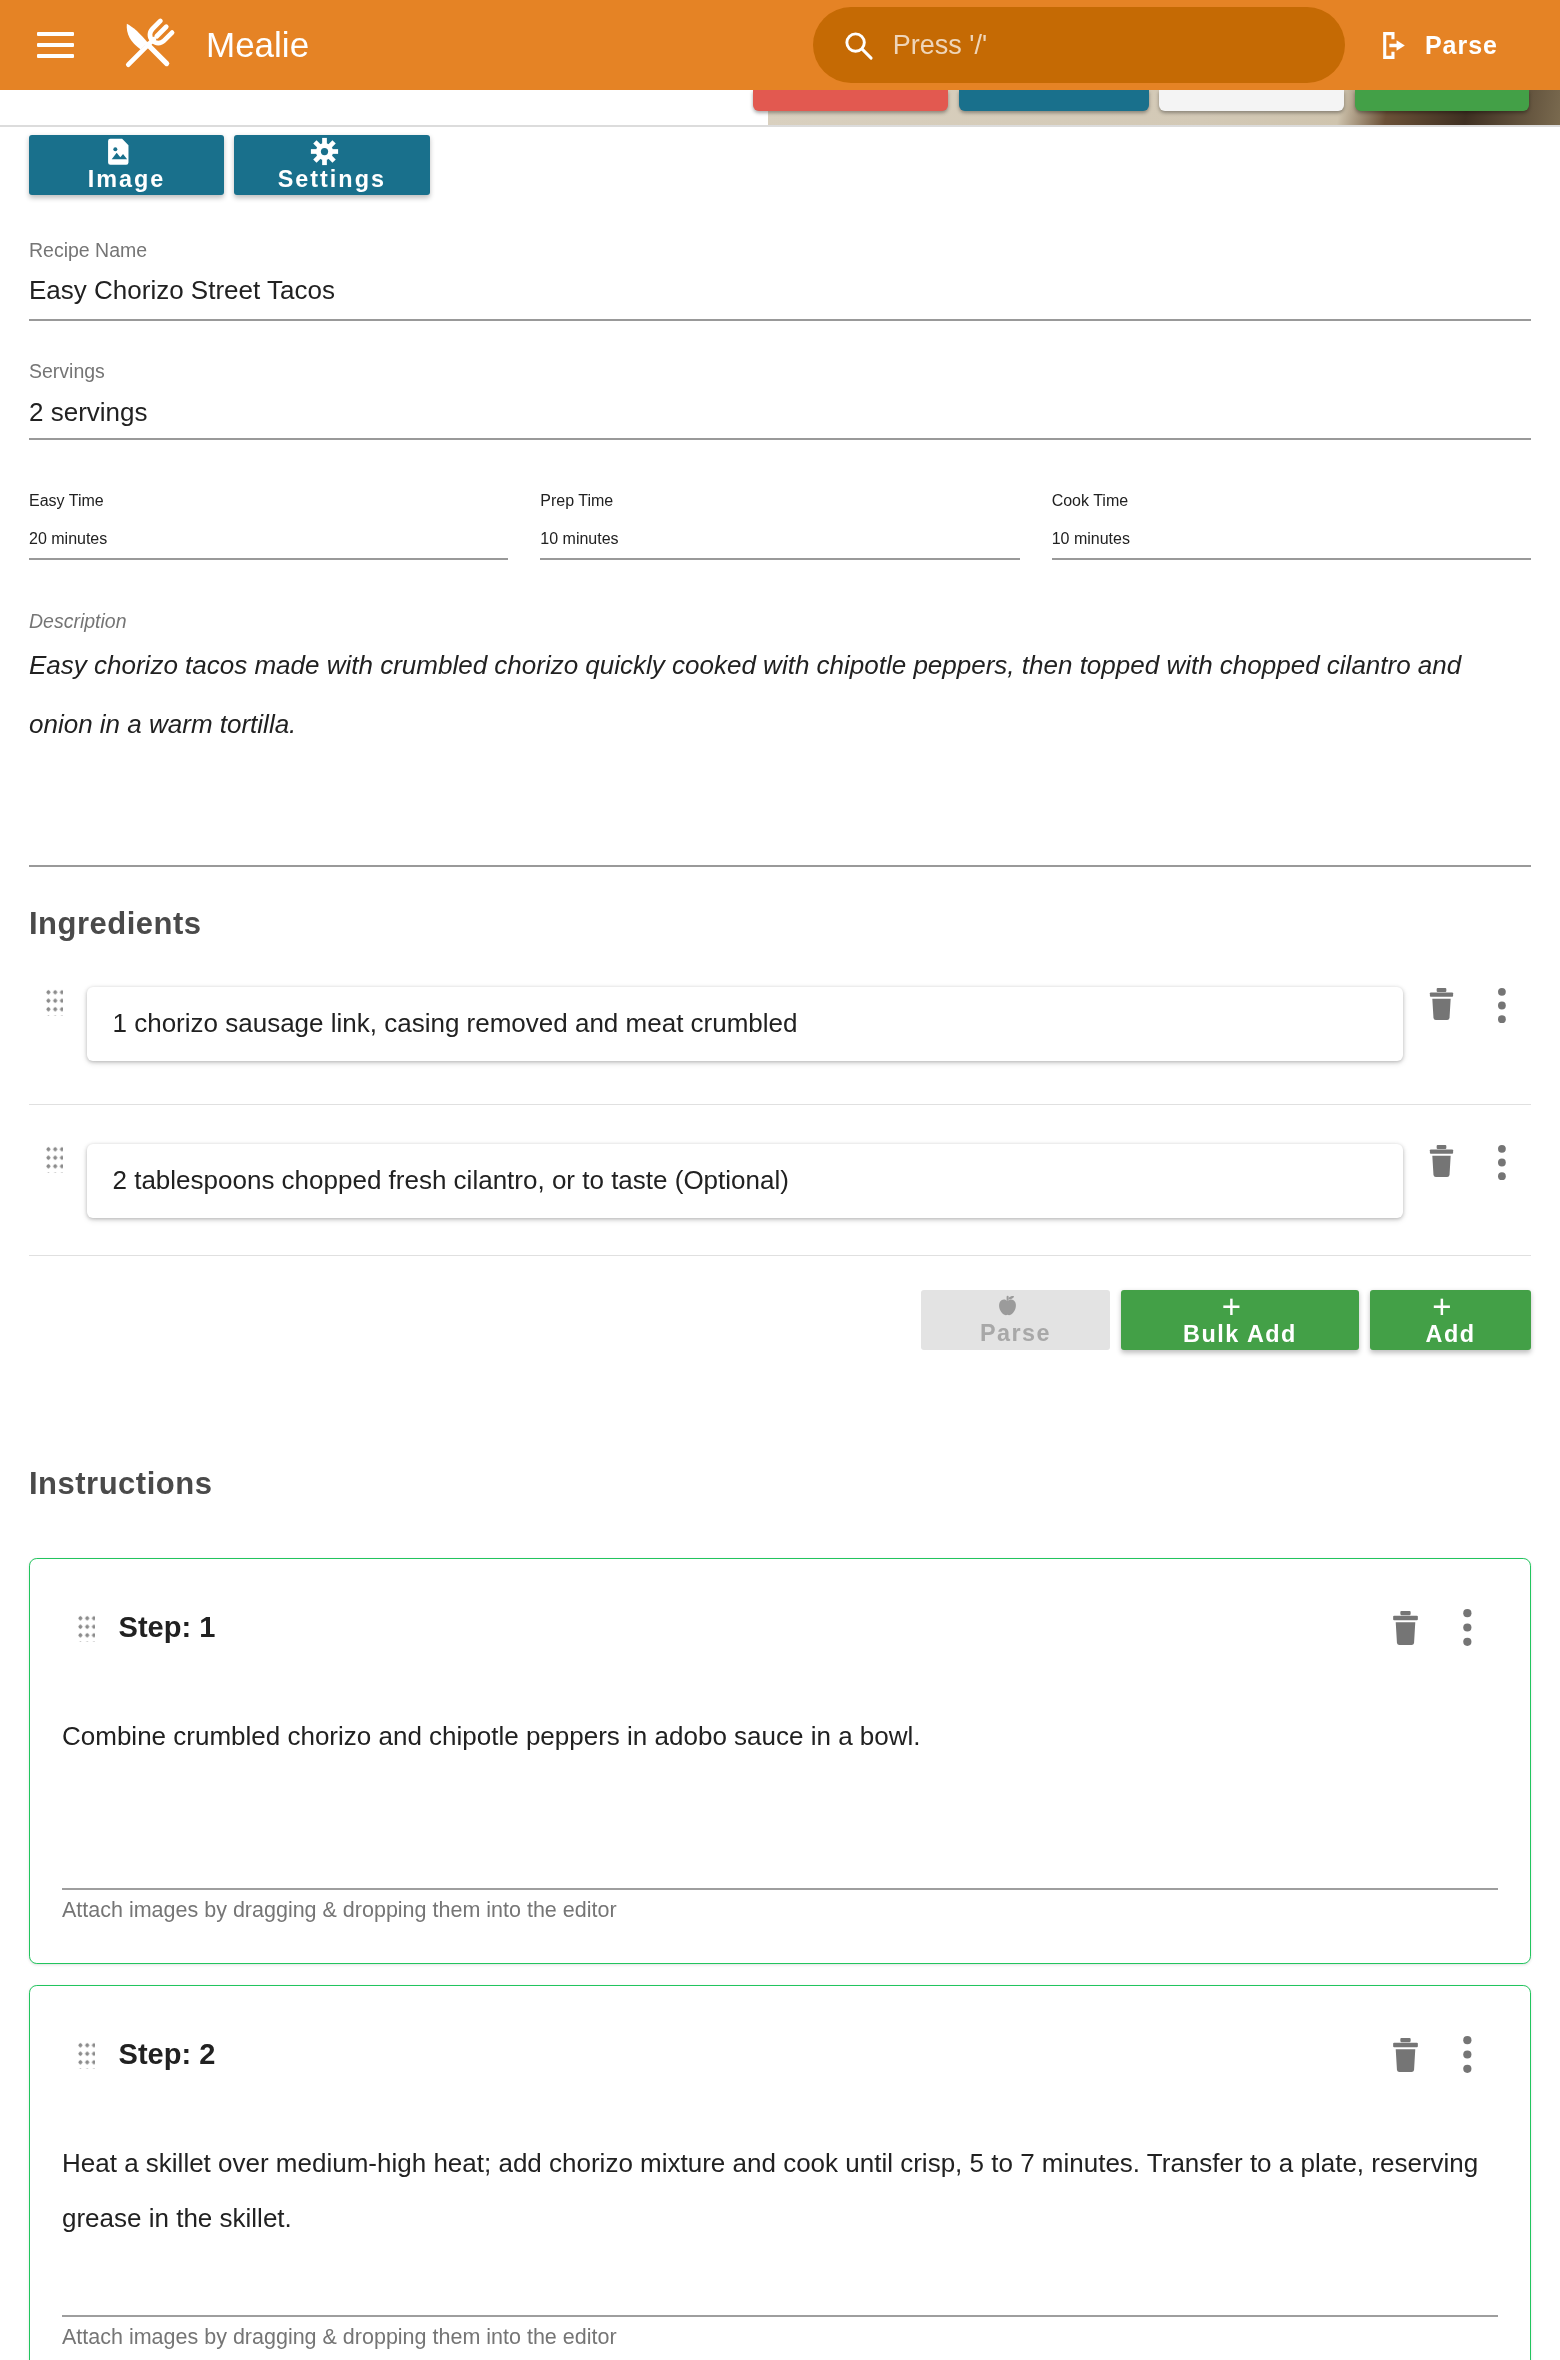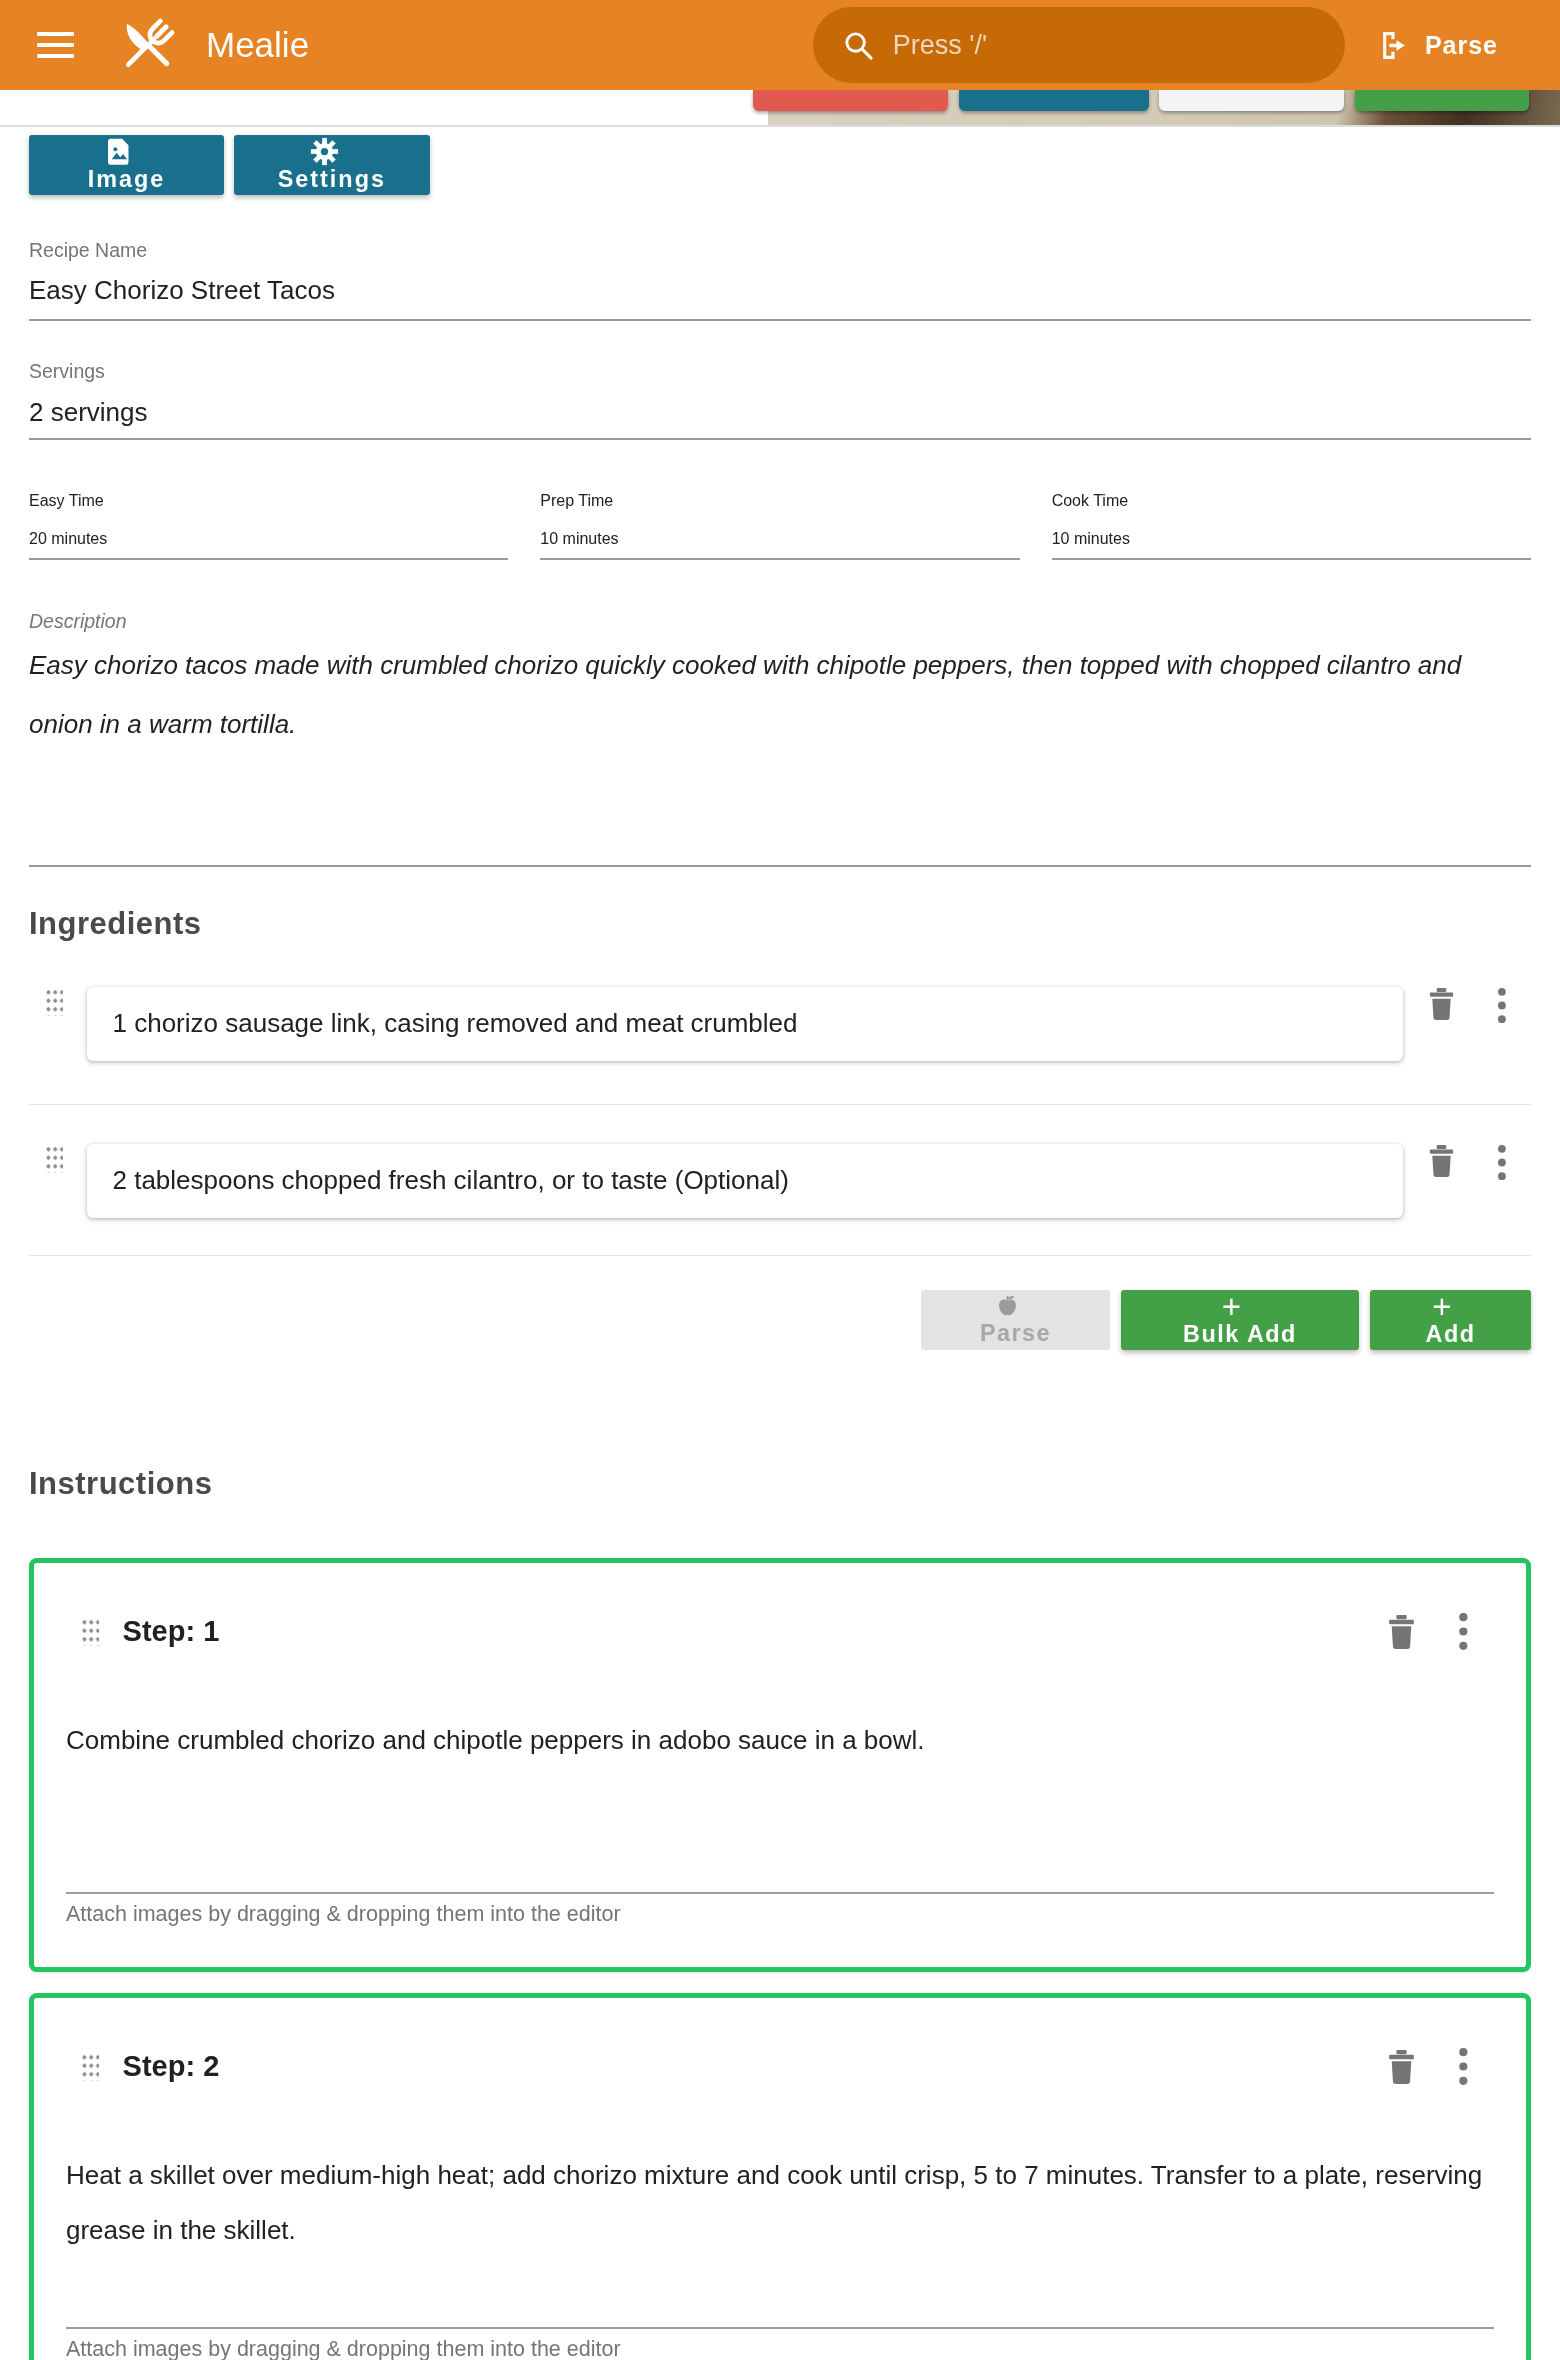--- a/index.html
+++ b/index.html
@@ -73,21 +73,21 @@
   .row-divider.below{margin-top:37px;}
   
   .ing-actions{margin-top:34px;display:flex;justify-content:flex-end;gap:11px;}
   .btn-green{background:#43a047;color:#fff;letter-spacing:1.5px;}
   .btn-disabled{background:#e3e3e3;color:#a8a8a8;box-shadow:none;cursor:default;letter-spacing:1.5px;}
   .btn-parse{width:189px;}
   .btn-bulk{width:238px;}
   .btn-add{width:161px;}
   .plus{font-size:33px;font-weight:400;margin-right:15.6px;line-height:29px;}
   
-  .step-card{margin-top:57px;border:5px solid #22c55e;border-radius:7.8px;background:#fff;
+  .step-card{margin-top:57px;border:1px solid #22c55e;border-radius:7.8px;background:#fff;
     box-shadow:0 1px 2.9px rgba(0,0,0,0.12);padding:0 32px;}
   .step-card + .step-card{margin-top:21.5px;}
   .step-head{margin-top:47px;height:43px;display:flex;align-items:center;}
   .step-head .drag-dots{margin-left:13.7px;}
   .step-title{margin-left:23.4px;font-size:29px;font-weight:bold;color:#212121;}
   .step-head .kebab{margin-right:25px;}
   .step-text{margin-top:60px;font-size:26px;line-height:55px;color:#212121;min-height:179px;cursor:text;}
   .editor-divider{height:2px;background:#9e9e9e;}
   .attach-hint{margin-top:5.9px;font-size:21.5px;line-height:29px;color:#757575;padding-bottom:38px;}
   svg{display:block;}

